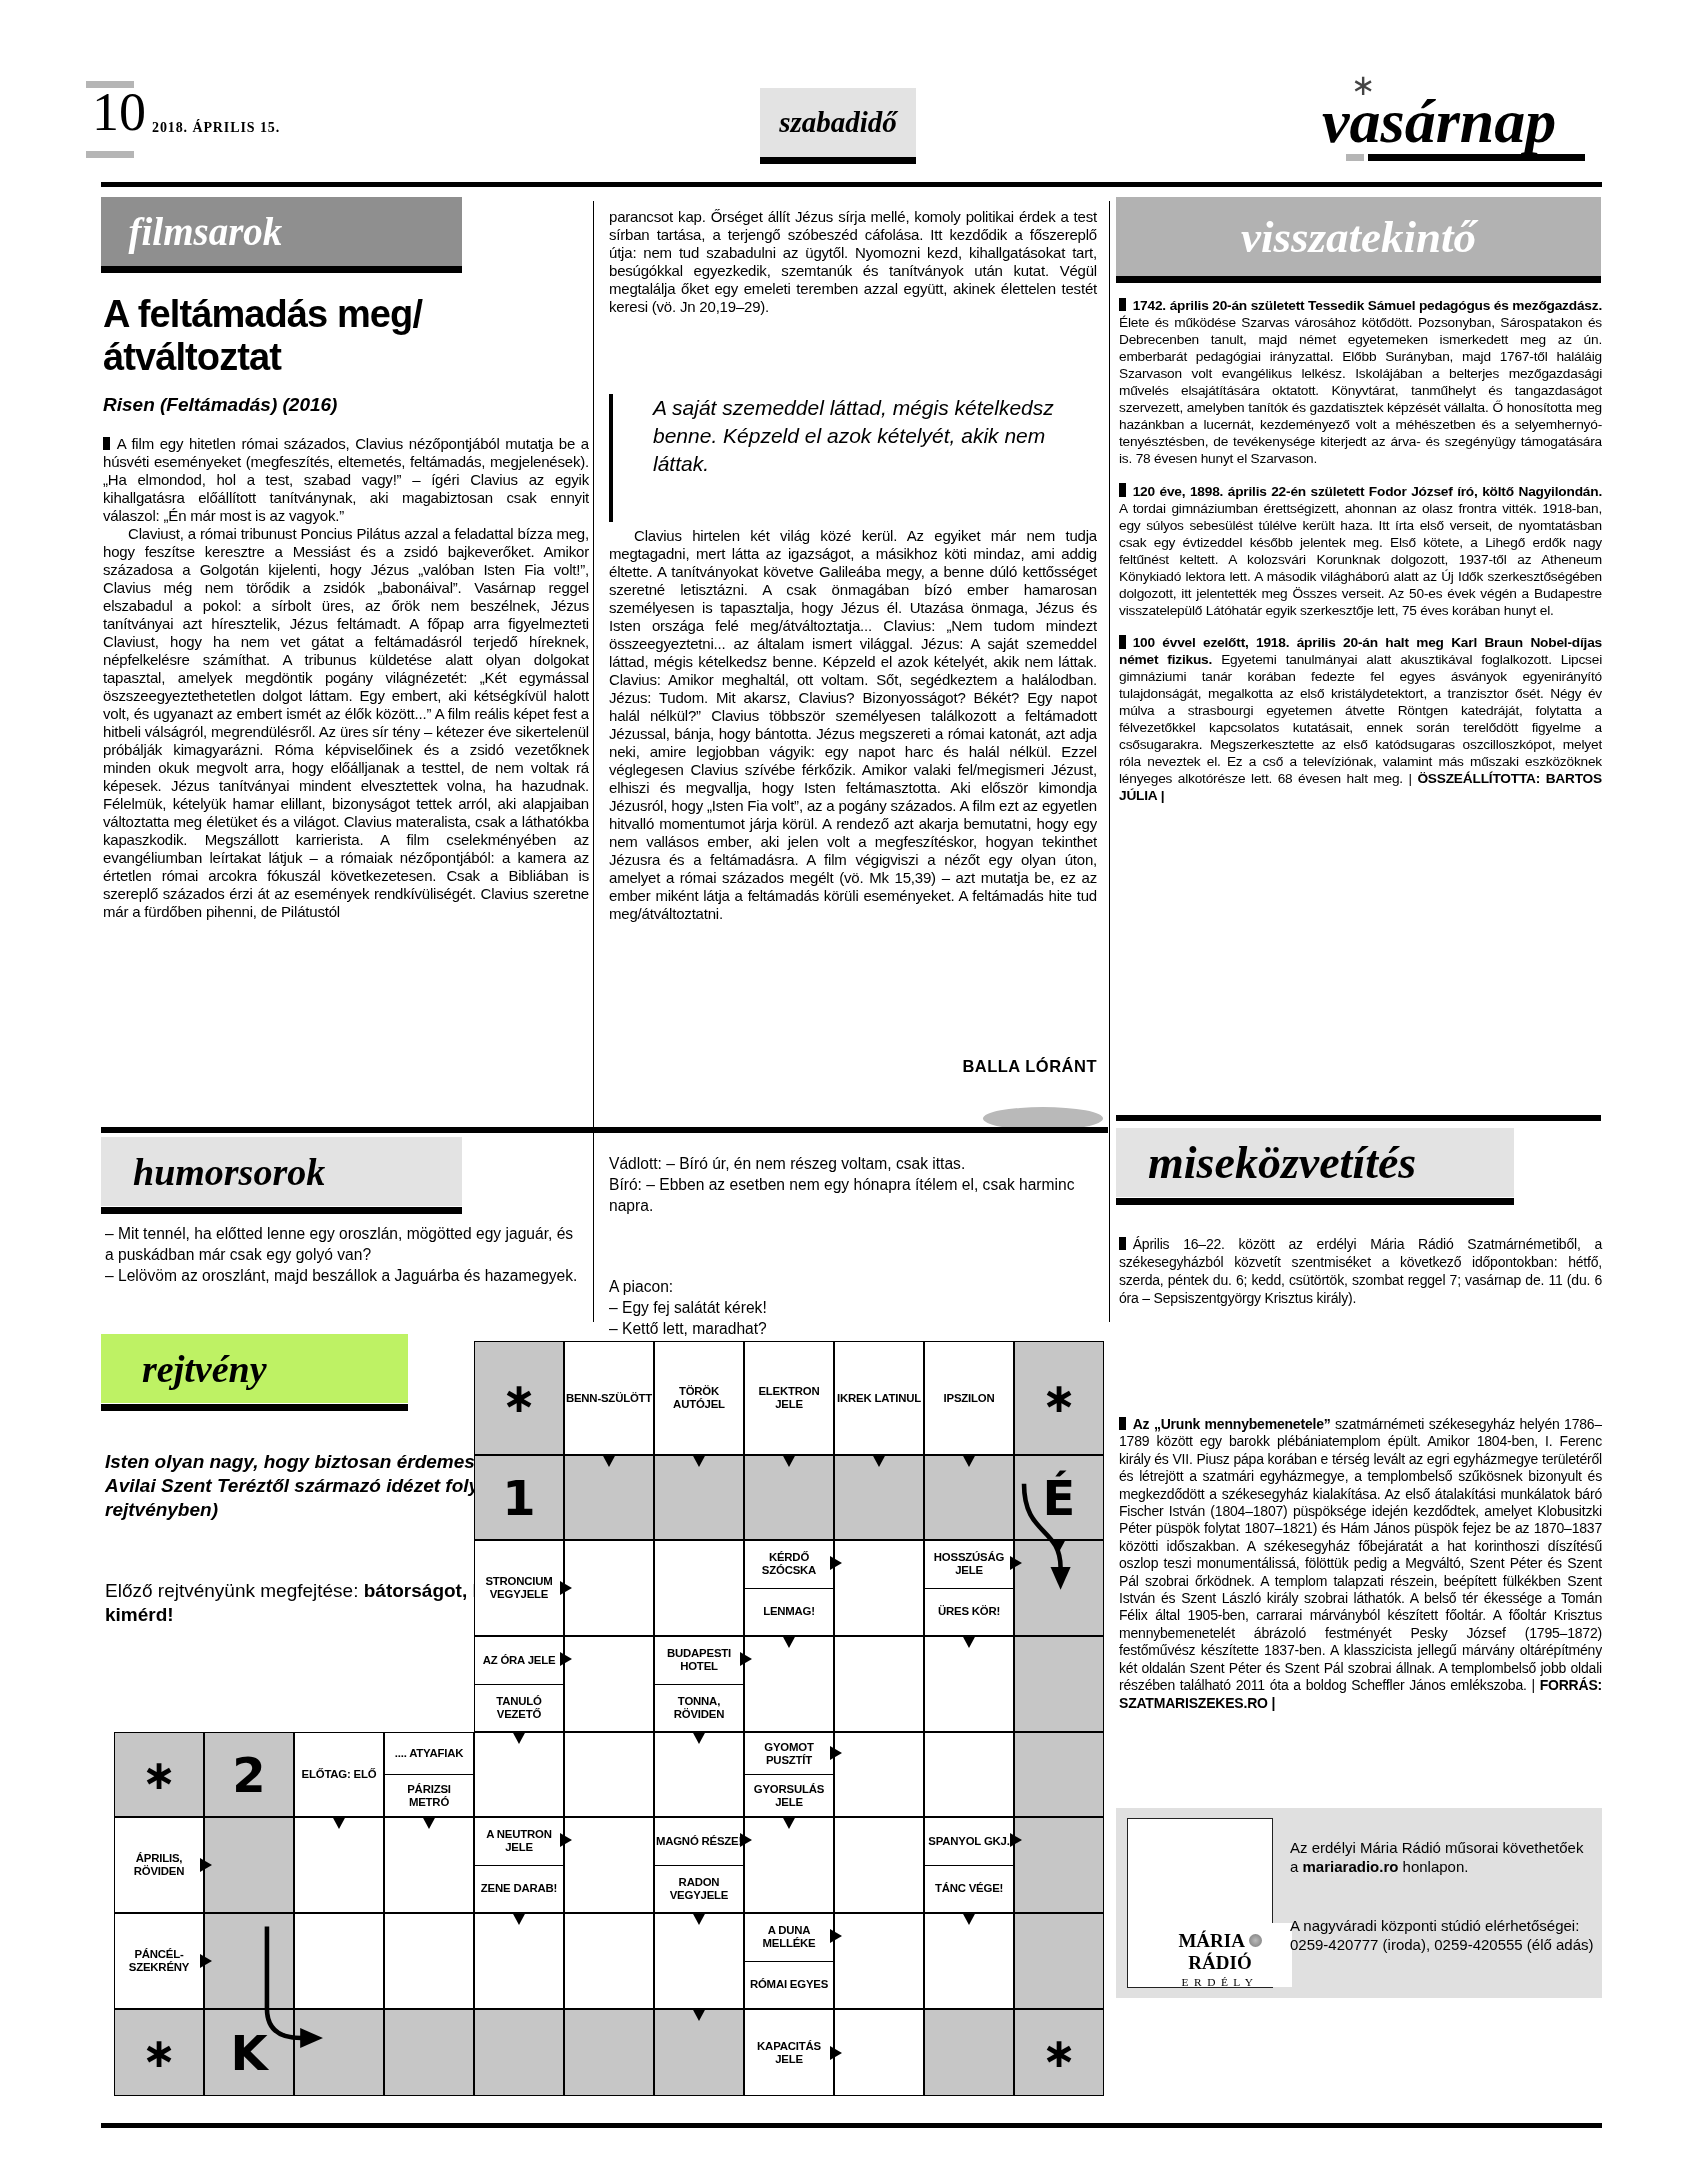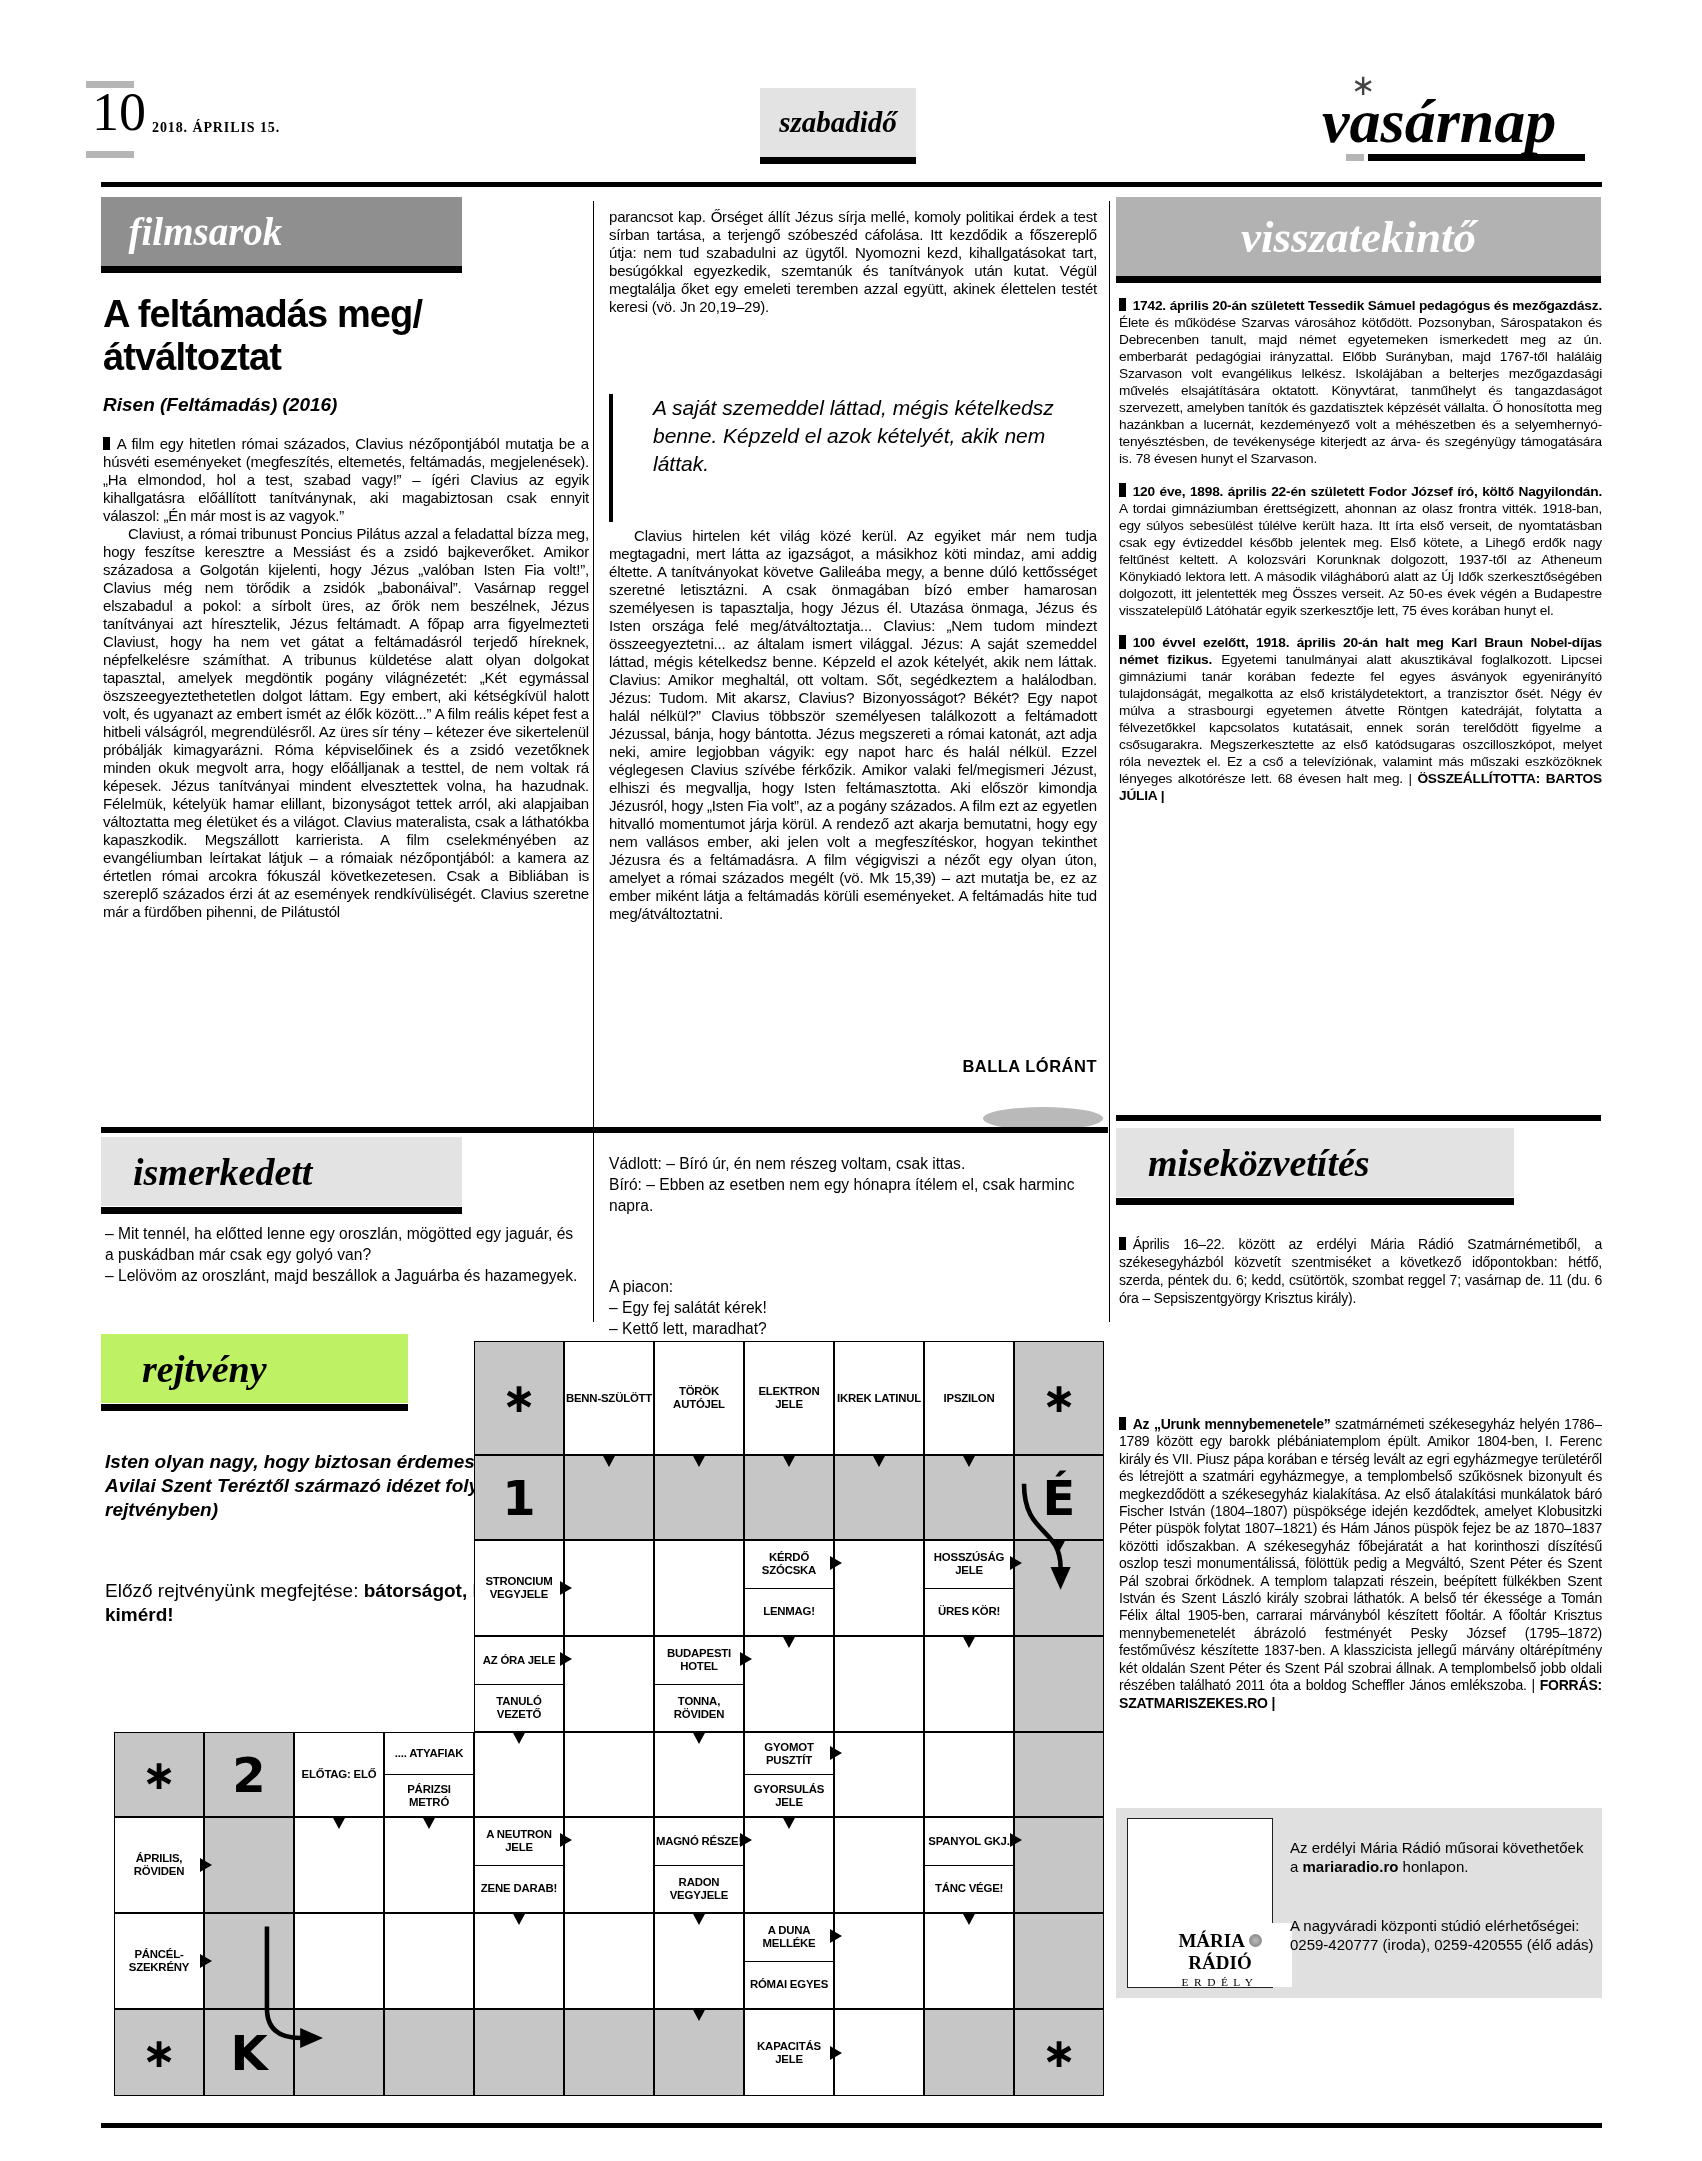--- a/index.html
+++ b/index.html
@@ -46,21 +46,21 @@
   .vt-body{font-size:13.7px;line-height:17px;letter-spacing:-0.2px;text-align:justify;}
   .vt-rule{left:1116px;top:1115px;width:485px;height:5.5px;background:#000;}
   
   .hm-rule{left:101px;top:1127px;width:1007px;height:5.5px;background:#000;}
   .hm-box{left:101px;top:1137px;width:361px;height:69px;background:#e3e3e3;display:flex;align-items:center;padding-left:32px;box-sizing:border-box;font-size:38px;}
   .hm-bar{left:101px;top:1207px;width:361px;height:6.9px;background:#000;}
   .hm-j1{left:105px;top:1223px;width:480px;font-size:15.6px;line-height:21px;}
   .hm-j2{left:609px;top:1153px;width:485px;font-size:15.6px;line-height:21px;}
   .hm-j3{left:609px;top:1276px;width:485px;font-size:15.6px;line-height:21px;}
   
-  .ms-box{left:1116px;top:1128px;width:398px;height:69px;background:#e3e3e3;display:flex;align-items:center;padding-left:32px;box-sizing:border-box;font-size:38px;text-align:right;}
+  .ms-box{left:1116px;top:1128px;width:398px;height:69px;background:#e3e3e3;display:flex;align-items:center;padding-left:32px;box-sizing:border-box;font-size:46px;text-align:right;}
   .ms-bar{left:1116px;top:1198px;width:398px;height:6.9px;background:#000;}
   .ms-b1{left:1119px;top:1235px;width:483px;font-size:14px;line-height:18px;text-align:justify;letter-spacing:-0.2px;}
   .ms-b2{left:1119px;top:1416px;width:483px;height:412px;overflow:hidden;font-size:14px;line-height:17.4px;text-align:justify;letter-spacing:-0.2px;}
   
   .mr-box{left:1116px;top:1808px;width:486px;height:190px;background:#e0e0e0;}
   .mr-logo{left:1127px;top:1818px;width:146px;height:170px;background:#fff;border:1.8px solid #222;box-sizing:border-box;}
   .mr-photo{position:absolute;left:0;top:0;width:100%;height:62%;background:linear-gradient(160deg,#9a9a9a,#5f5f5f);overflow:hidden;}
   .mr-veil{position:absolute;left:50%;top:12px;transform:translateX(-50%);width:69px;height:87px;background:linear-gradient(#fdfdfd,#c9c9c9);border-radius:50% 50% 42% 42%;}
   .mr-face{position:absolute;left:50%;top:27.5px;transform:translateX(-50%);width:34px;height:44px;background:#8d8278;border-radius:50% 50% 46% 46%;}
   .mr-arc{position:absolute;left:0;top:2.7px;width:100%;text-align:center;color:#eee;font-size:7.8px;letter-spacing:2.3px;}
@@ -145,21 +145,21 @@
 <div class="abs vt-bar"></div>
 <div class="abs vt-body">
   <p><span class="mark"></span><b class="cap">1742. április 20-án született Tessedik Sámuel pedagógus és mezőgazdász.</b><span> Élete és működése Szarvas városához kötődött. Pozsonyban, Sárospatakon és Debrecenben tanult, majd német egyetemeken ismerkedett meg az ún. emberbarát pedagógiai irányzattal. Előbb Surányban, majd 1767-től haláláig Szarvason volt evangélikus lelkész. Iskolájában a belterjes mezőgazdasági művelés elsajátítására oktatott. Könyvtárat, tanműhelyt és tangazdaságot szervezett, amelyben tanítók és gazdatisztek képzését vállalta. Ő honosította meg hazánkban a lucernát, kezdeményező volt a méhészetben és a selyemhernyó-tenyésztésben, de tevékenysége kiterjedt az árva- és szegényügy támogatására is. 78 évesen hunyt el Szarvason.</span></p>
   <p><span class="mark"></span><b class="cap">120 éve, 1898. április 22-én született Fodor József író, költő Nagyilondán.</b><span> A tordai gimnáziumban érettségizett, ahonnan az olasz frontra vitték. 1918-ban, egy súlyos sebesülést túlélve került haza. Itt írta első verseit, de nyomtatásban csak egy évtizeddel később jelentek meg. Első kötete, a Lihegő erdők nagy feltűnést keltett. A kolozsvári Korunknak dolgozott, 1937-től az Atheneum Könykiadó lektora lett. A második világháború alatt az Új Idők szerkesztőségében dolgozott, itt jelentették meg Összes verseit. Az 50-es évek végén a Budapestre visszatelepülő Látóhatár egyik szerkesztője lett, 75 éves korában hunyt el.</span></p>
   <p><span class="mark"></span><b class="cap">100 évvel ezelőtt, 1918. április 20-án halt meg Karl Braun Nobel-díjas német fizikus.</b><span> Egyetemi tanulmányai alatt akusztikával foglalkozott. Lipcsei gimnáziumi tanár korában fedezte fel egyes ásványok egyenirányító tulajdonságát, megalkotta az első kristálydetektort, a tranzisztor ősét. Négy év múlva a strasbourgi egyetemen átvette Röntgen katedráját, folytatta a félvezetőkkel kapcsolatos kutatásait, ennek során terelődött figyelme a csősugarakra. Megszerkesztette az első katódsugaras oszcilloszkópot, melyet róla neveztek el. Ez a cső a televíziónak, valamint más műszaki eszközöknek lényeges alkotórésze lett. 68 évesen halt meg. | </span><b class="cap">ÖSSZEÁLLÍTOTTA: BARTOS JÚLIA |</b></p>
 </div>
 <div class="abs vt-rule"></div>
 
 <div class="abs hm-rule"></div>
 <div class="abs hm-box hdr">
-    <span>ismerkedett</span>
+    <span>humorsorok</span>
   </div>
 <div class="abs hm-bar"></div>
 <div class="abs hm-j1">
   <div>– Mit tennél, ha előtted lenne egy oroszlán, mögötted egy jaguár, és a puskádban már csak egy golyó van?</div>
   <div>– Lelövöm az oroszlánt, majd beszállok a Jaguárba és hazamegyek.</div>
 </div>
 <div class="abs hm-j2">
   <div>Vádlott: – Bíró úr, én nem részeg voltam, csak ittas.</div>
   <div>Bíró: – Ebben az esetben nem egy hónapra ítélem el, csak harminc napra.</div>
 </div>

